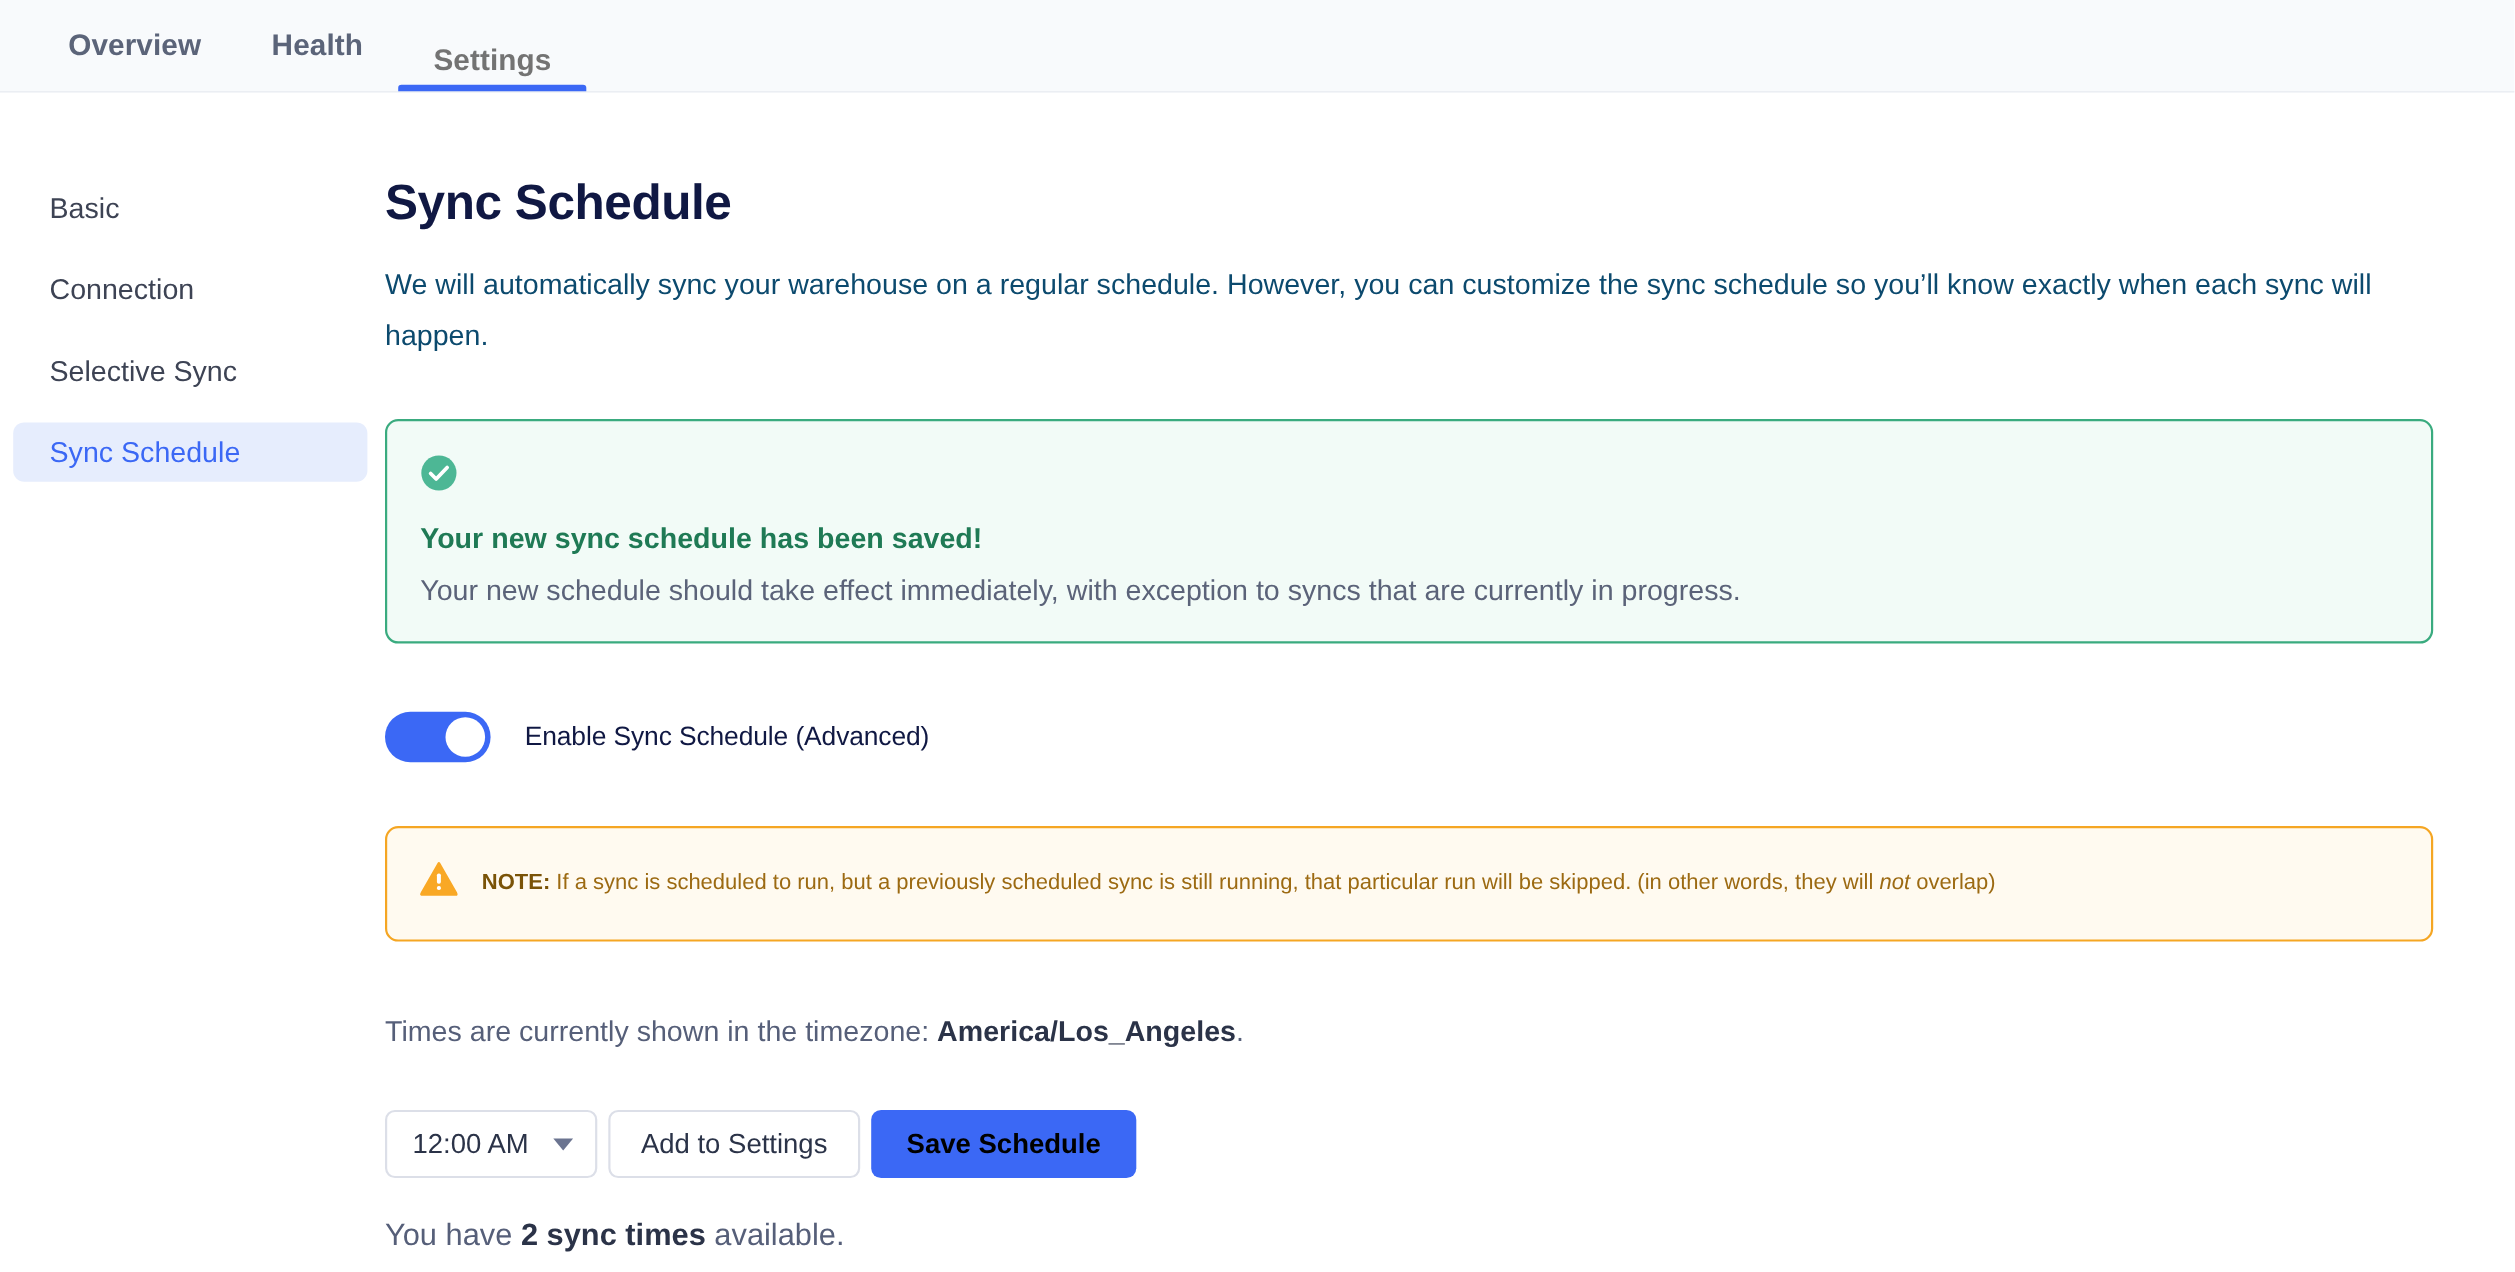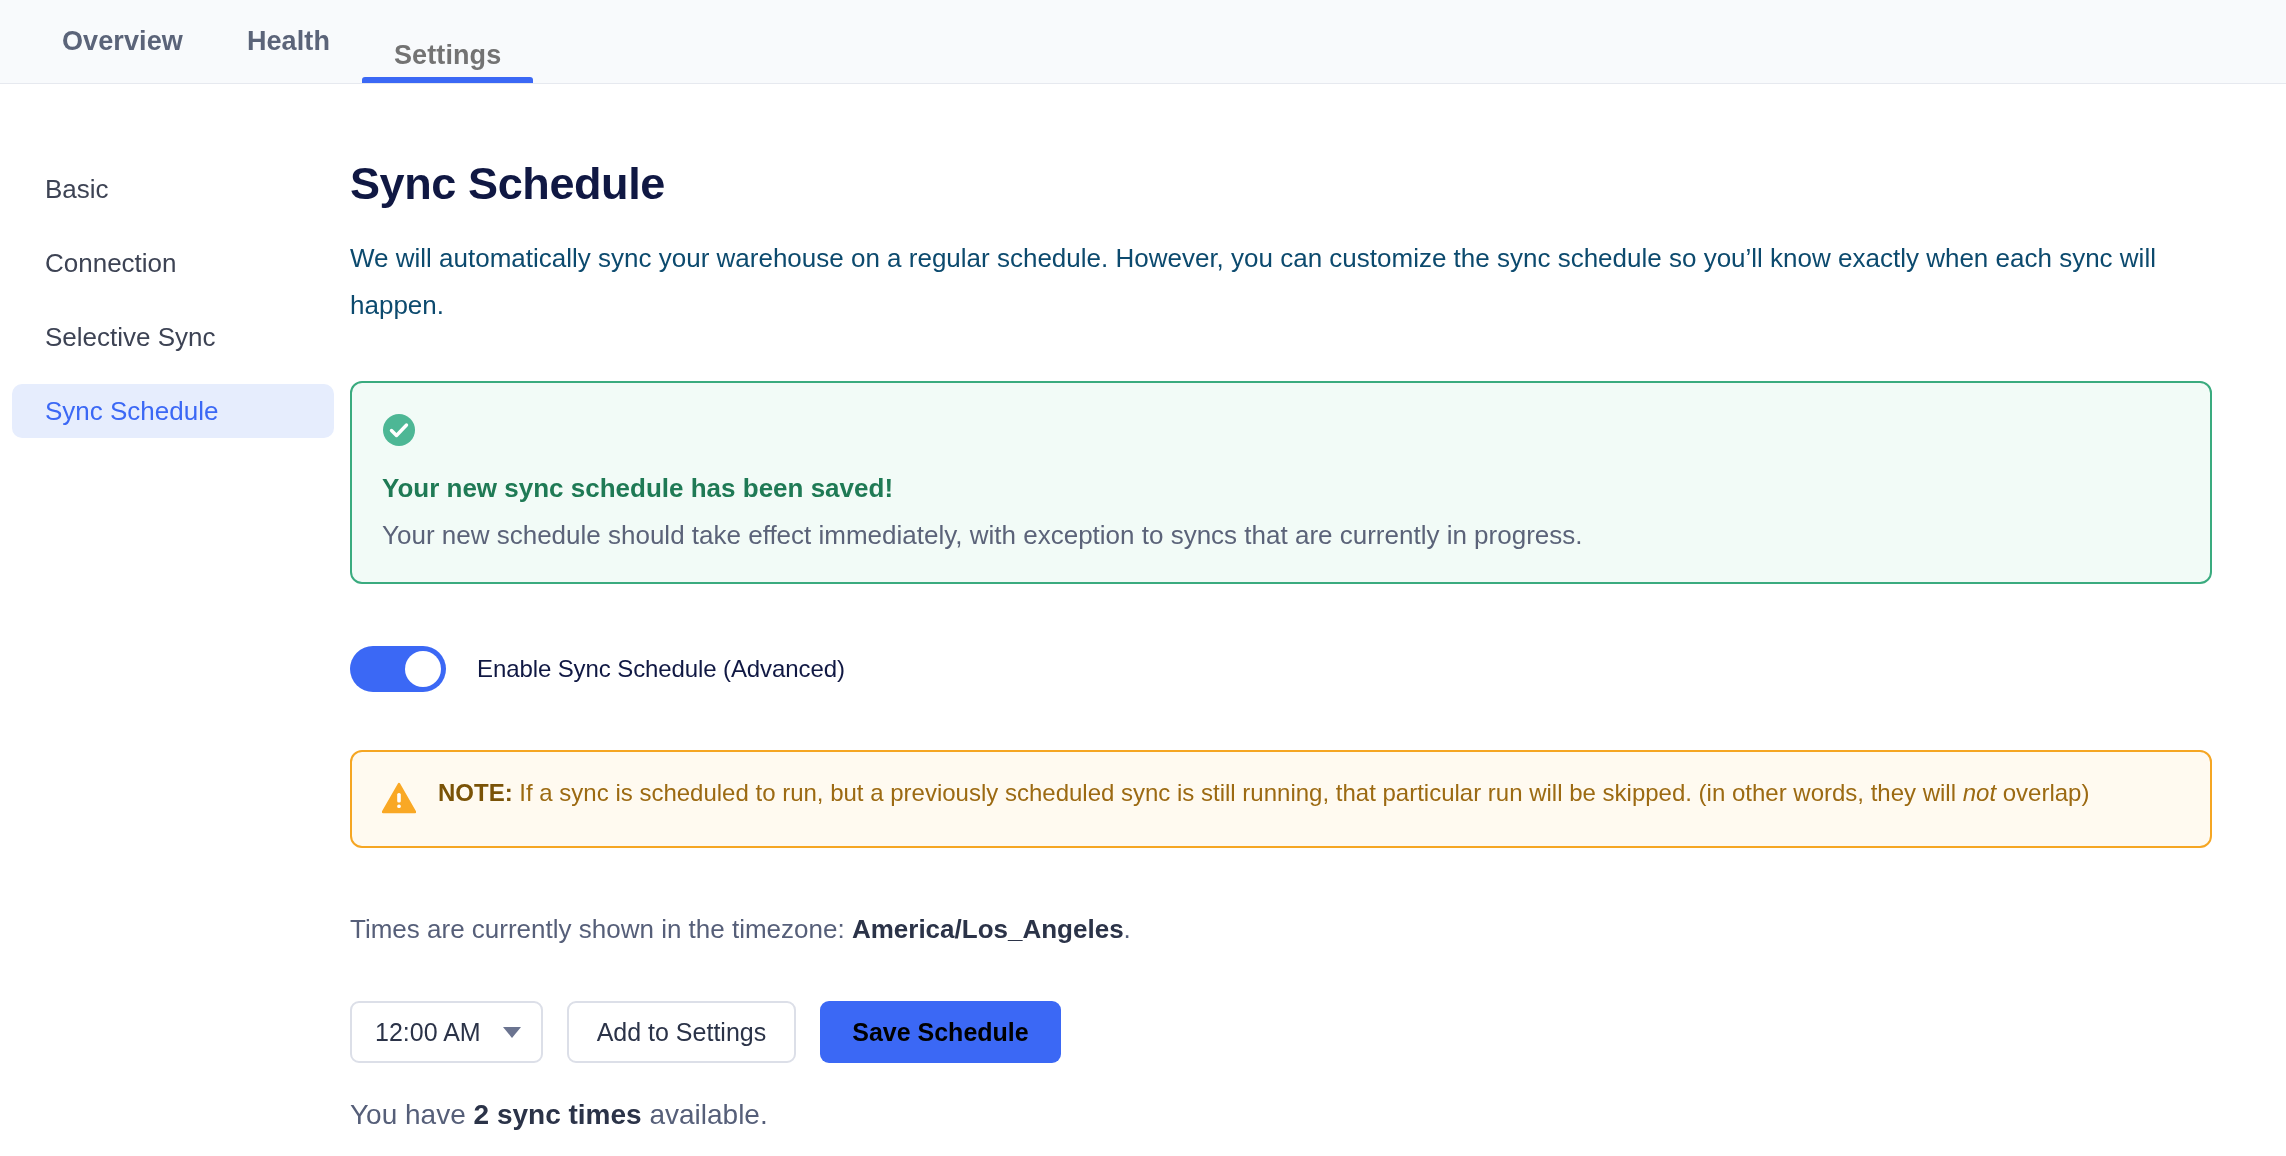--- a/index.html
+++ b/index.html
@@ -110,22 +110,22 @@
     font-weight: bold;
     color: #1f7a55;
     margin-bottom: 12px;
   }
   .alert-body {
     font-size: 26px;
     color: #5b6379;
     line-height: 38px;
   }
   .warn-text {
-    font-size: 24px;
-    line-height: 29px;
+    font-size: 20px;
+    line-height: 47px;
     color: #9c6a12;
   }
   .warn-text b { color: #7a5307; font-weight: bold; }
   .warn-text i { font-style: italic; }
 
   
   .toggle-row {
     margin-top: 62px;
     display: flex;
     align-items: center;
@@ -159,21 +159,21 @@
     font-size: 26px;
     color: #565f79;
   }
   .tz-line b { color: #2b3348; font-weight: bold; }
 
   
   .controls {
     margin-top: 56px;
     display: flex;
     align-items: center;
-    gap: 24px;
+    gap: 10px;
   }
   .select-box {
     height: 62px;
     min-width: 188px;
     border: 2px solid #dcdfe8;
     border-radius: 9px;
     background: #ffffff;
     display: flex;
     align-items: center;
     justify-content: space-between;

